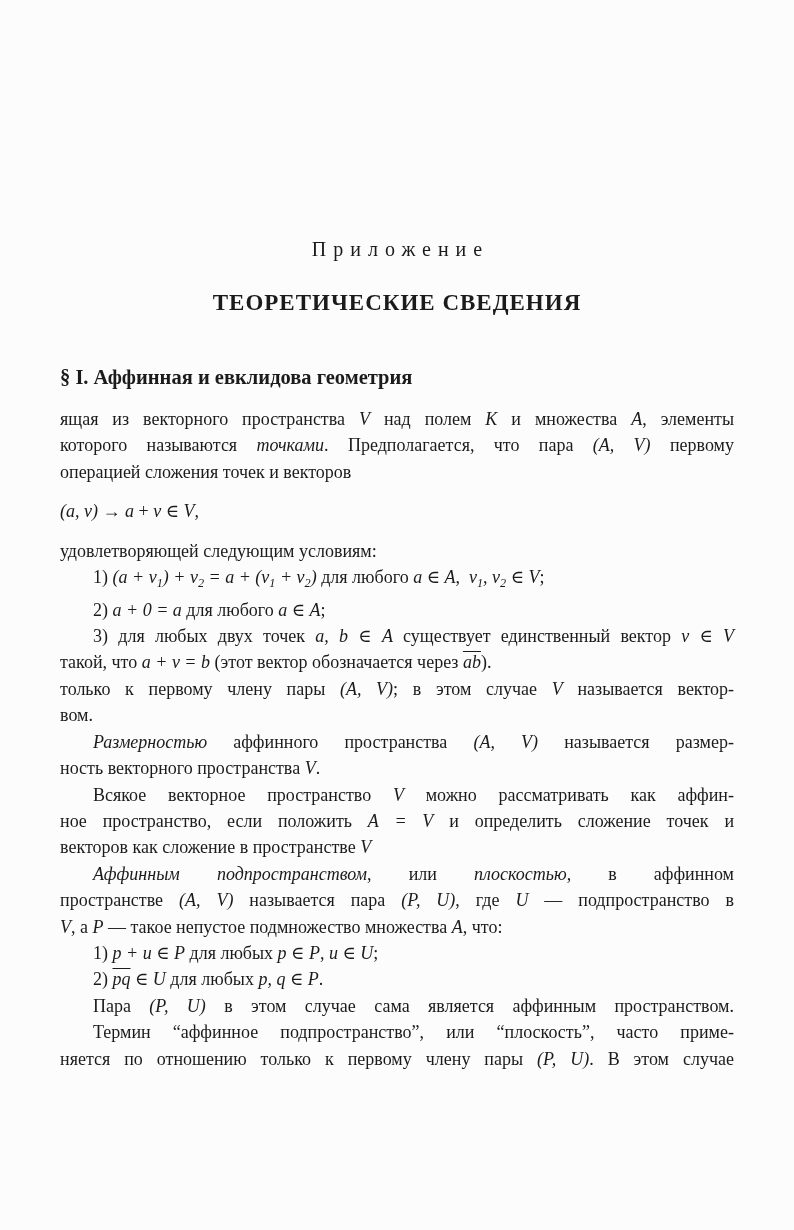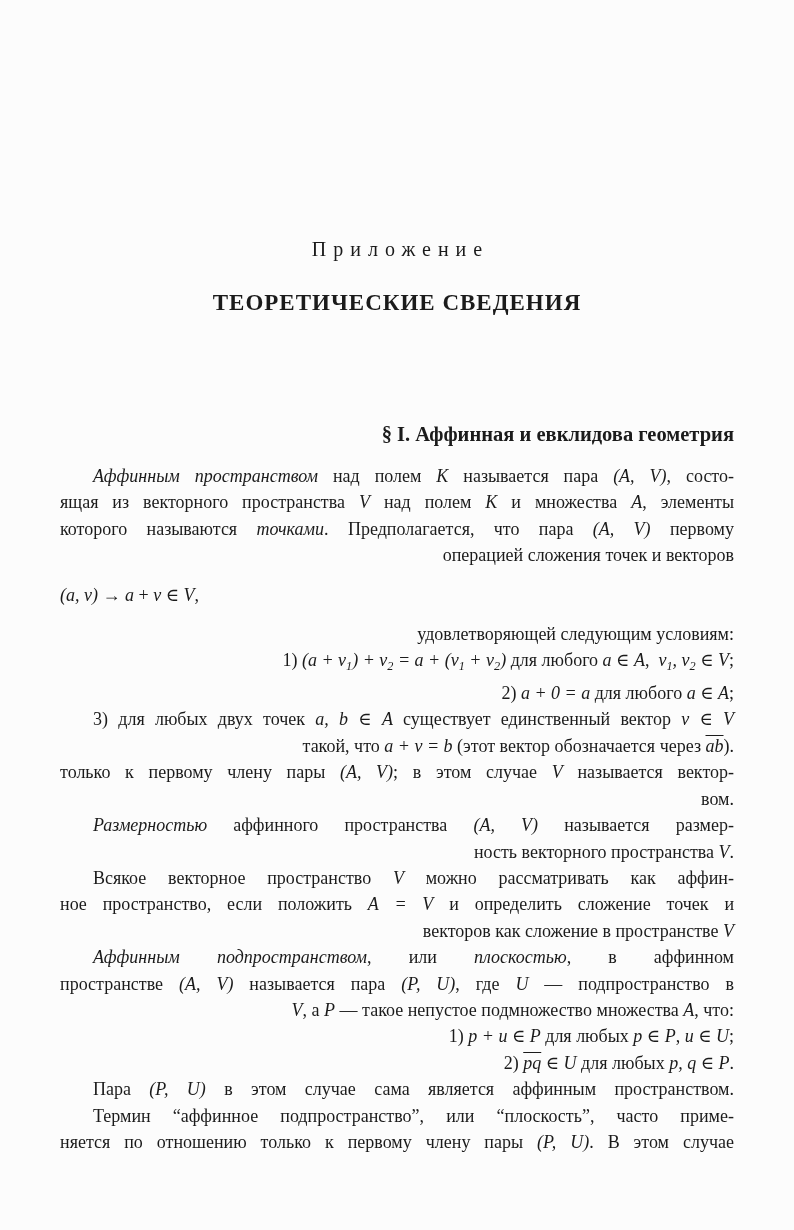--- a/index.html
+++ b/index.html
@@ -30,33 +30,33 @@
   }
   .title {
     text-align: center;
     font-size: 23px;
     font-weight: 700;
     line-height: 26px;
     letter-spacing: 1px;
     margin-top: 30px;
   }
   .section-heading {
-    text-align: right;
+    text-align: left;
     font-size: 20.5px;
     font-weight: 700;
     line-height: 23px;
-    margin-top: 107px;
+    margin-top: 50px;
   }
   .body-text {
     margin-top: 17px;
     font-size: 18px;
     line-height: 26.4px;
   }
   .line {
-    text-align: right;
+    text-align: left;
     white-space: normal;
   }
   .line.just {
     text-align: justify;
     text-align-last: justify;
   }
   .line.indent {
     text-indent: 33px;
   }
   .formula {
@@ -68,21 +68,20 @@
   .msub { font-style: italic; font-size: 68%; vertical-align: -16%; }
 </style>
 </head>
 <body>
 
 <div class="page">
   <div class="kicker">Приложение</div>
   <div class="title">ТЕОРЕТИЧЕСКИЕ СВЕДЕНИЯ</div>
   <div class="section-heading">§ I. Аффинная и евклидова геометрия</div>
   <div class="body-text">
-      <div class="line indent just"><span class="i">Аффинным пространством</span><span> над полем </span><span class="m">K</span><span> называется пара </span><span class="m">(A, V)</span><span>, состо-</span></div>
       <div class="line just"><span>ящая из векторного пространства </span><span class="m">V</span><span> над полем </span><span class="m">K</span><span> и множества </span><span class="m">A</span><span>, элементы</span></div>
       <div class="line just"><span>которого называются </span><span class="i">точками</span><span>. Предполагается, что пара </span><span class="m">(A, V)</span><span> первому</span></div>
       <div class="line"><span>операцией сложения точек и векторов</span></div>
       <div class="formula"><span class="m">(a, v)</span><span> → </span><span class="m">a</span><span> + </span><span class="m">v</span><span> ∈ </span><span class="m">V</span><span>,</span></div>
       <div class="line"><span>удовлетворяющей следующим условиям:</span></div>
       <div class="line indent"><span>1) </span><span class="m">(a + v</span><span class="msub">1</span><span class="m">) + v</span><span class="msub">2</span><span class="m"> = a + (v</span><span class="msub">1</span><span class="m"> + v</span><span class="msub">2</span><span class="m">)</span><span> для любого </span><span class="m">a</span><span> ∈ </span><span class="m">A</span><span>, </span><span class="m">v</span><span class="msub">1</span><span class="m">, v</span><span class="msub">2</span><span> ∈ </span><span class="m">V</span><span>;</span></div>
       <div class="line indent"><span>2) </span><span class="m">a + 0 = a</span><span> для любого </span><span class="m">a</span><span> ∈ </span><span class="m">A</span><span>;</span></div>
       <div class="line indent just"><span>3) для любых двух точек </span><span class="m">a, b</span><span> ∈ </span><span class="m">A</span><span> существует единственный вектор </span><span class="m">v</span><span> ∈ </span><span class="m">V</span></div>
       <div class="line"><span>такой, что </span><span class="m">a + v = b</span><span> (этот вектор обозначается через </span><span class="mov">ab</span><span>).</span></div>
       <div class="line just"><span>только к первому члену пары </span><span class="m">(A, V)</span><span>; в этом случае </span><span class="m">V</span><span> называется вектор-</span></div>

